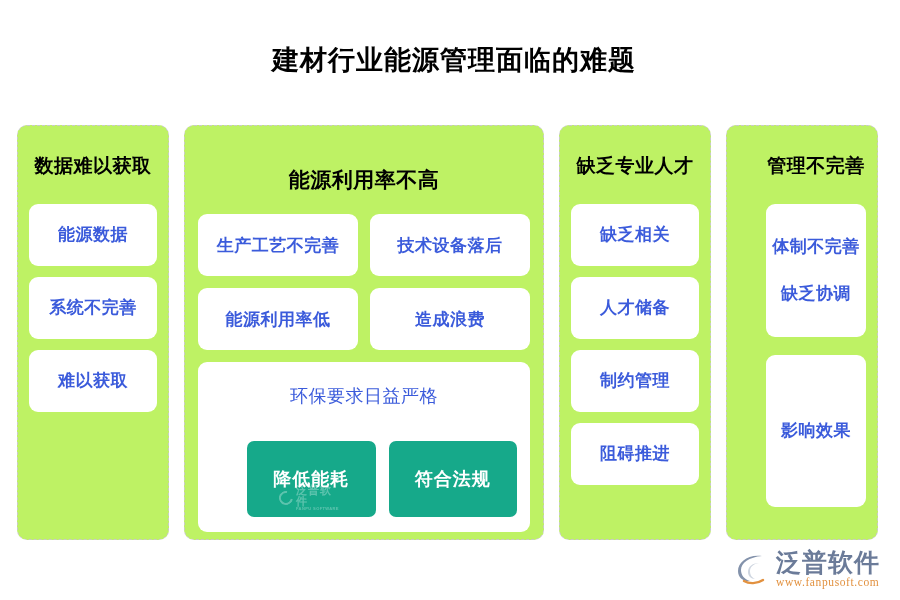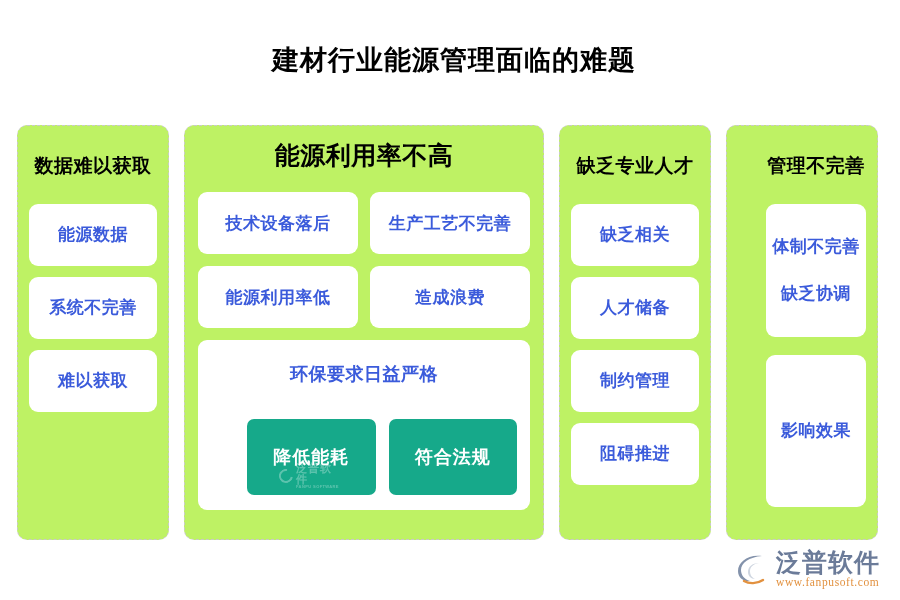--- a/index.html
+++ b/index.html
@@ -58,21 +58,21 @@
 
   .panel-title {
     text-align: center;
     font-size: 19px;
     font-weight: bold;
     color: #000000;
     margin-top: 29px;
     line-height: 1.2;
     letter-spacing: 0.5px;
   }
-  .panel.col-2 .panel-title { font-size: 25px; margin-top: 14px; }
+  .panel.col-2 .panel-title { font-size: 21px; margin-top: 41px; }
 
   
   .card-list {
     margin: 26px 11px 0 11px;
     display: flex;
     flex-direction: column;
     gap: 11px;
   }
 
   .card {
@@ -104,21 +104,21 @@
     height: 170px;
     padding: 14px 13px 15px 13px;
     display: flex;
     flex-direction: column;
     position: relative;
   }
   .nested-title {
     text-align: center;
     color: #3b5bdb;
     font-size: 18px;
-    font-weight: bold;
+    font-weight: normal;
     letter-spacing: 0.5px;
     margin-top: 8px;
   }
   .btn-row {
     margin-top: auto;
     display: grid;
     grid-template-columns: 1fr 1fr;
     gap: 13px;
     padding-left: 36px;
   }
@@ -227,22 +227,22 @@
       <div class="card-list">
         <div class="card">能源数据</div>
         <div class="card">系统不完善</div>
         <div class="card">难以获取</div>
       </div>
     </div>
 
     <div class="panel col-2">
       <div class="panel-title">能源利用率不高</div>
       <div class="grid-2">
+        <div class="card">生产工艺不完善</div>
         <div class="card">技术设备落后</div>
-        <div class="card">生产工艺不完善</div>
         <div class="card">能源利用率低</div>
         <div class="card">造成浪费</div>
       </div>
       <div class="nested-card">
         <div class="nested-title">环保要求日益严格</div>
         <div class="btn-row">
           <div class="btn-green">
             <span>降低能耗</span>
             <div class="watermark">
               <span class="wm-mark"></span>

